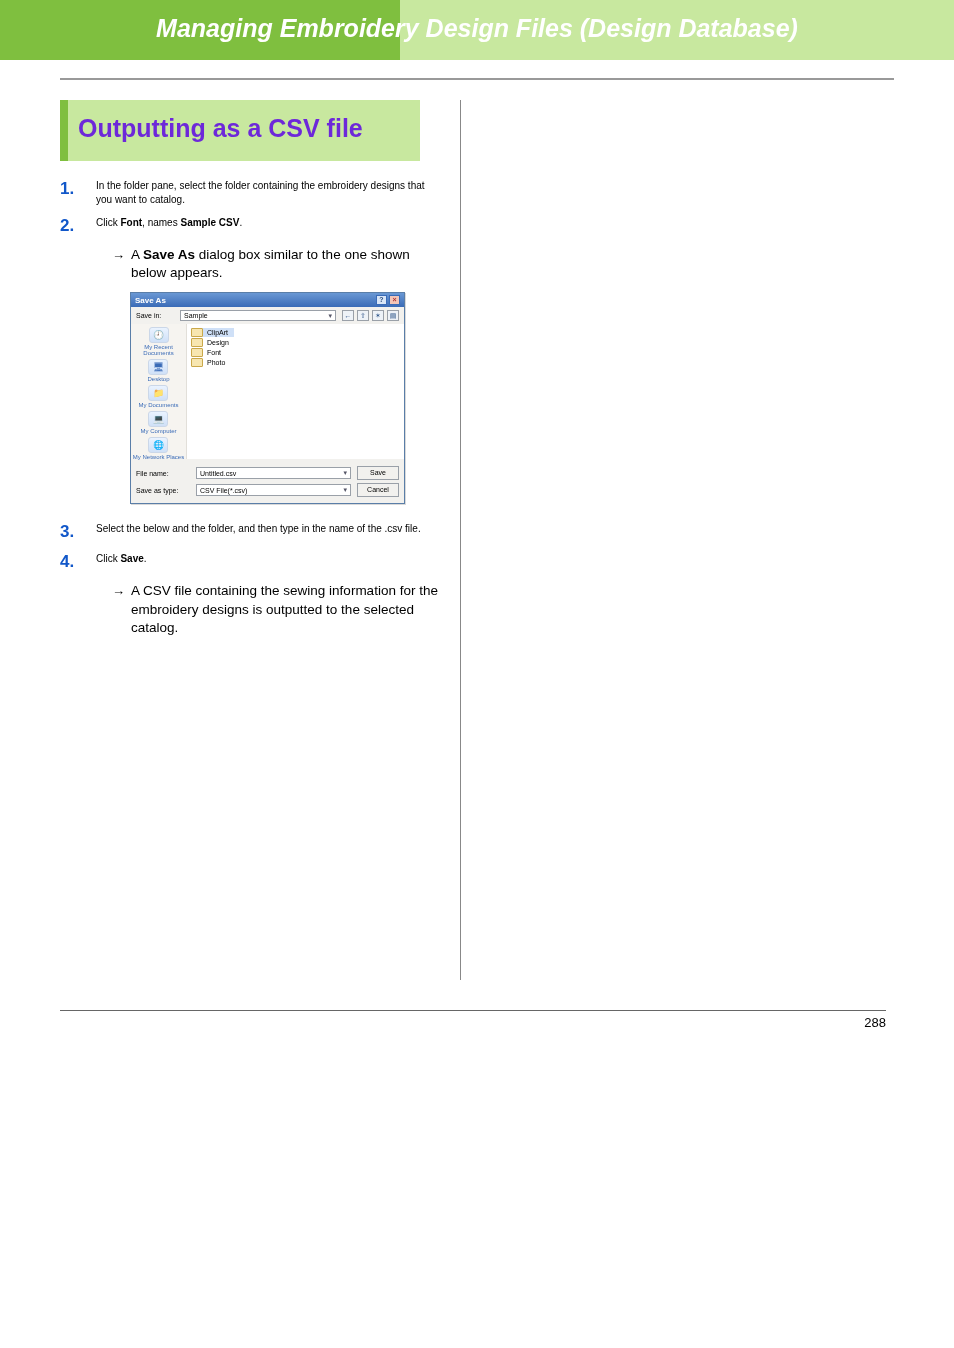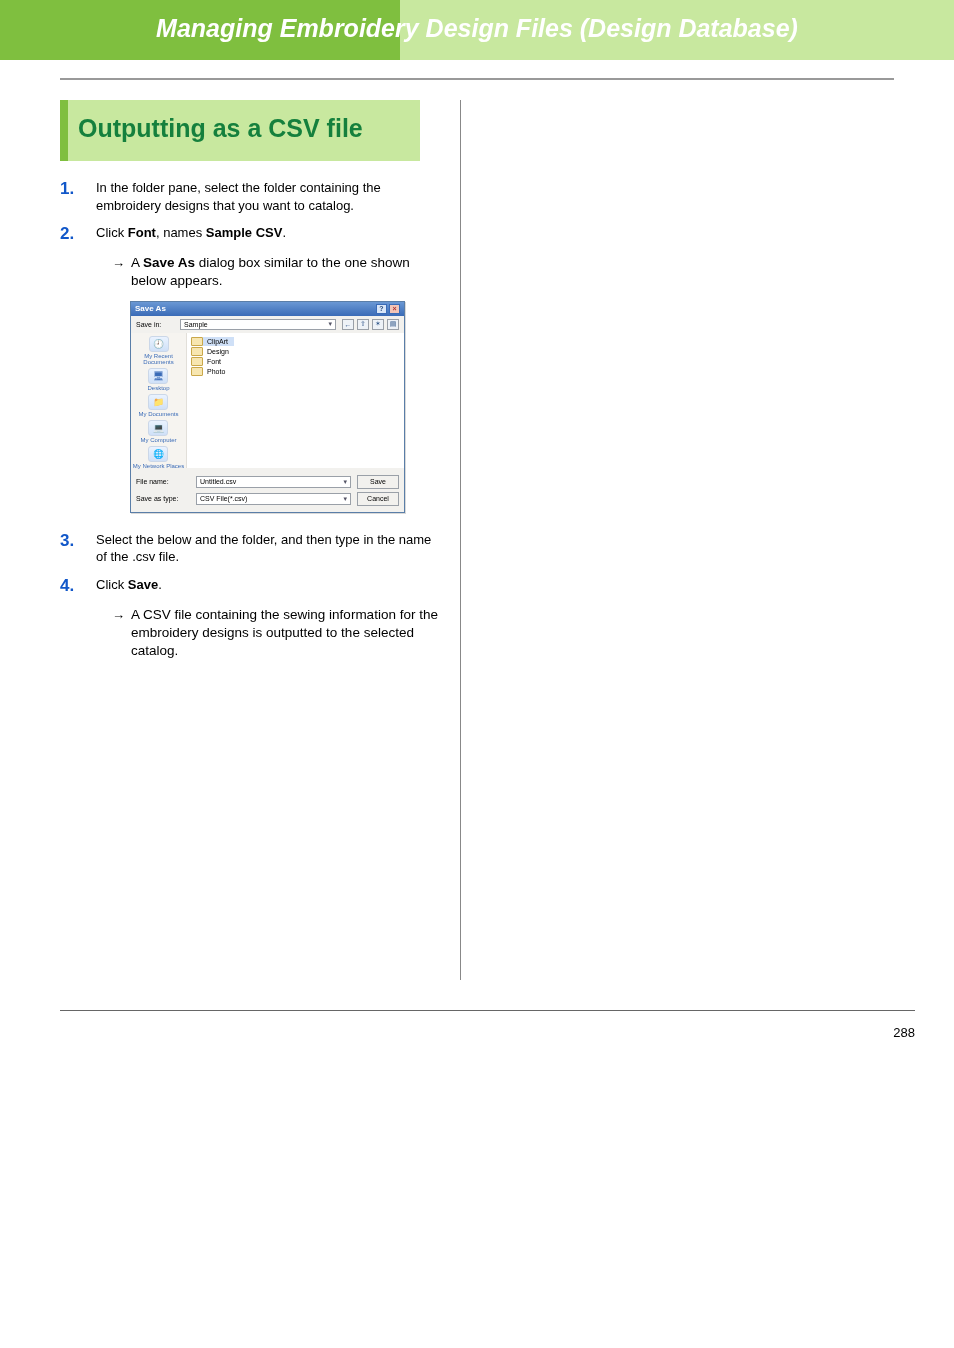--- a/index.html
+++ b/index.html
@@ -66,41 +66,41 @@
   .section-box {
     background: #c8e89f;
     border-left: 8px solid #7fbf3f;
     padding: 14px 16px 18px 10px;
     margin-bottom: 18px;
     width: 360px;
   }
   .section-box h2 {
     font-size: 25px;
     font-weight: bold;
-    color: #15803d;
+    color: #6d28d9;
   }
   .intro {
     font-size: 13.5px;
     line-height: 1.35;
     margin-bottom: 16px;
   }
   .step {
     display: flex;
     align-items: flex-start;
     margin-bottom: 10px;
   }
   .step-num {
     color: #1157c9;
     font-weight: bold;
     font-size: 17px;
     width: 36px;
     flex-shrink: 0;
   }
   .step-text {
-    font-size: 13px;
+    font-size: 10px;
     line-height: 1.35;
   }
   .sub {
     display: flex;
     align-items: flex-start;
     margin: 6px 0 10px 52px;
     font-size: 13.5px;
     line-height: 1.35;
   }
   .arrow {
@@ -238,22 +238,22 @@
   .brow .btn {
     width: 42px; height: 14px;
     border: 1px solid #9aa0a8;
     background: #f2f1ee;
     text-align: center;
     line-height: 12px;
     font-size: 7px;
   }
   .footer {
     border-top: 1px solid #666;
-    margin: 0 39px 0 60px;
-    padding-top: 14px;
+    margin: 0 68px 0 60px;
+    padding-top: 4px;
     text-align: right;
     font-size: 13px;
   }
 </style>
 </head>
 <body>
 
 <div class="header-band">
   <div class="hb-light"></div>
   <div class="hb-dark"></div>

